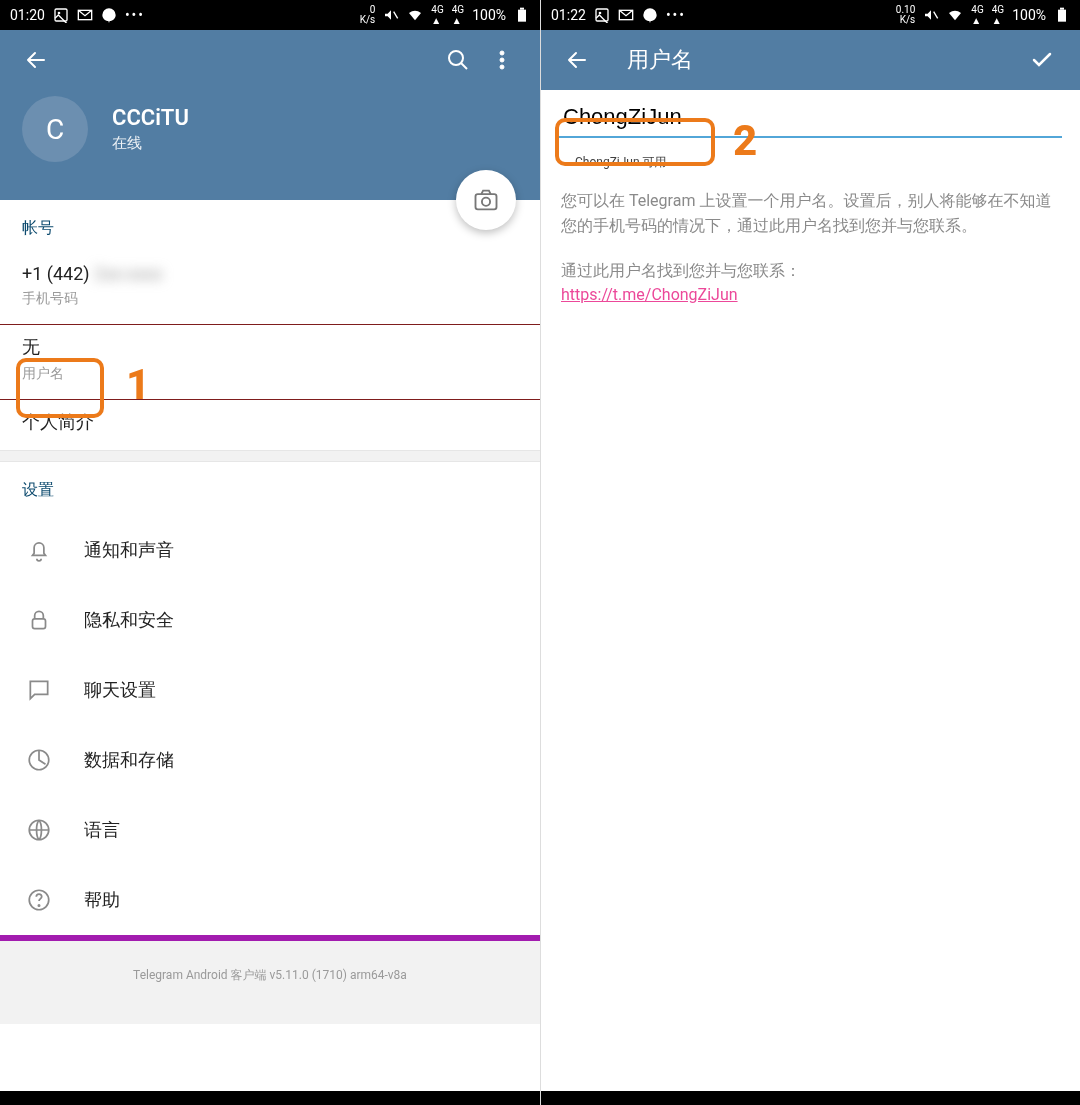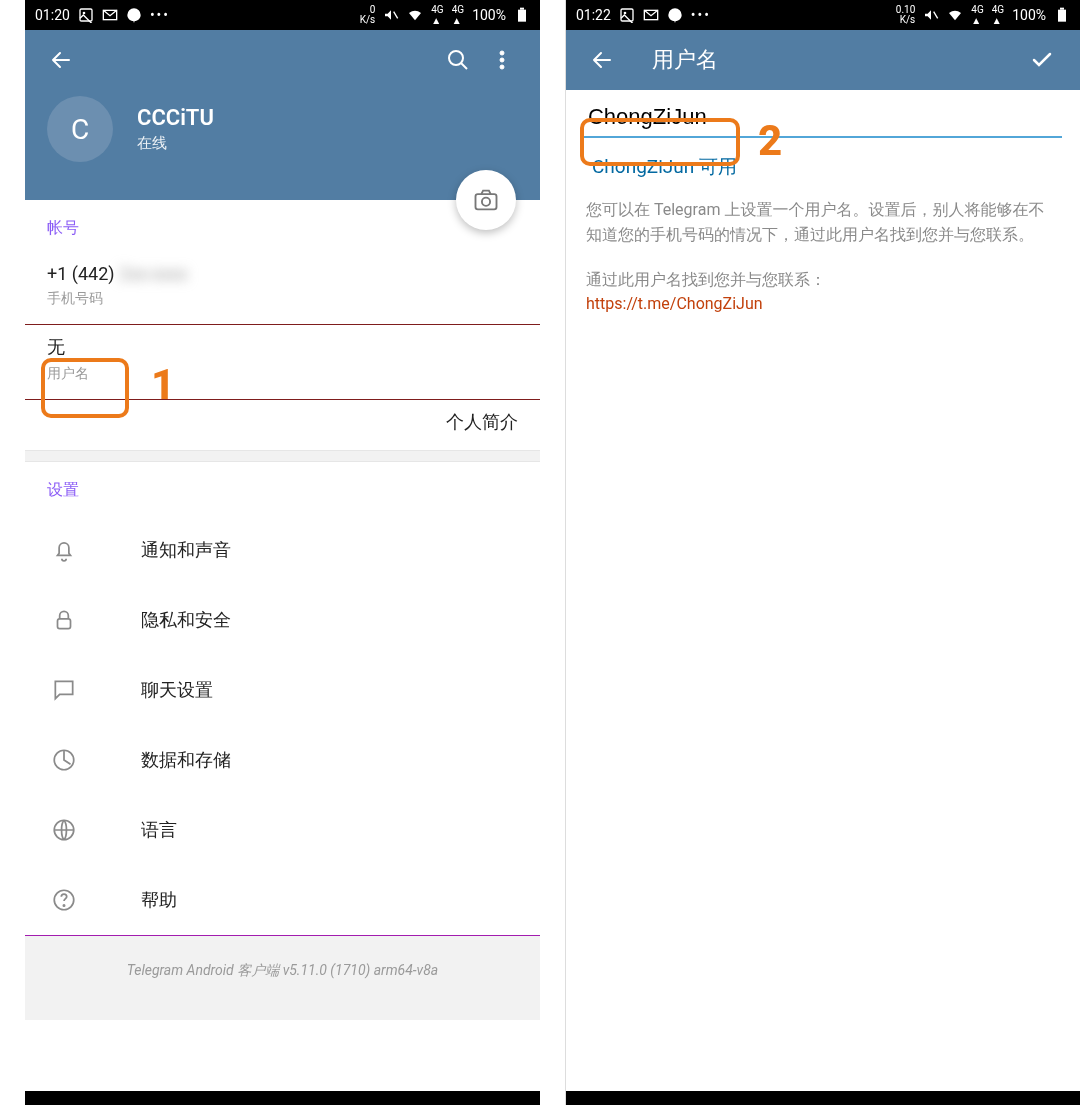--- a/index.html
+++ b/index.html
@@ -3,21 +3,21 @@
 <meta charset="utf-8">
 <style>
   * { box-sizing: border-box; margin: 0; padding: 0; }
   body {
     font-family: -apple-system, BlinkMacSystemFont, "Segoe UI", Roboto, "Helvetica Neue", Arial, "Microsoft YaHei", sans-serif;
     background: #fff;
     width: 1080px;
     height: 1105px;
     display: flex;
   }
-  .phone { width: 540px; height: 100%; display: flex; flex-direction: column; background:#fff; position:relative;margin-left:25px; }
+  .phone { width: 540px; height: 100%; display: flex; flex-direction: column; background:#fff; position:relative; }
   .phone + .phone { border-left: 1px solid #ddd; }
 
   
   .statusbar { height: 30px; background:#000; color:#fff; display:flex; align-items:center; justify-content:space-between; padding:0 10px; font-size:14px; }
   .statusbar .left, .statusbar .right { display:flex; align-items:center; gap:8px; }
   .statusbar .speed { font-size:10px; line-height:10px; text-align:right; }
   .statusbar .speed span{display:block;}
   .statusbar svg { width:16px; height:16px; fill:#fff; display:block;}
   .statusbar .dots{letter-spacing:2px;}
 
@@ -30,41 +30,41 @@
   .appbar-iconbtn { width:44px; height:44px; display:flex; align-items:center; justify-content:center; }
   .profile-header { background:#527da3; color:#fff; padding: 6px 16px 38px 22px; display:flex; align-items:center; position:relative;}
   .avatar { width:66px; height:66px; border-radius:50%; background:#6c8fb0; color:#fff; display:flex; align-items:center; justify-content:center; font-size:28px; font-weight:400; margin-right:24px;}
   .profile-name { font-size:22px; font-weight:600;text-align:right; }
   .profile-status { font-size:15px; opacity:0.9; margin-top:4px;}
   .fab { position:absolute; right:24px; bottom:-30px; width:60px; height:60px; border-radius:50%; background:#fff; box-shadow:0 3px 8px rgba(0,0,0,0.25); display:flex; align-items:center; justify-content:center; }
   .fab svg{width:28px;height:28px;stroke:#777;fill:none;stroke-width:1.6;}
 
   
   .content { flex:1; overflow:hidden; background:#fff;}
-  .section-title { color:#8b5cf6; font-size:16px; font-weight:500; padding:18px 22px 14px; }
+  .section-title { color:#0c4a6e; font-size:16px; font-weight:500; padding:18px 22px 14px; }
   .list-item { padding:10px 22px 16px; border-bottom:1px solid #7f1d1d; }
   .list-item .primary { font-size:18px; color:#222; }
   .list-item .secondary { font-size:14px; color:#9a9a9a; margin-top:6px; }
   .divider-space { height:12px; background:#f2f2f2; border-top:1px solid #e6e6e6; border-bottom:1px solid #e6e6e6;}
-  .setting-row { display:flex; align-items:center; padding:18px 22px;gap:32px; }
+  .setting-row { display:flex; align-items:center; padding:18px 22px; }
   .setting-row .s-icon{width:34px;height:34px;display:flex;align-items:center;justify-content:center;margin-right:28px;}
   .setting-row .s-icon svg{width:26px;height:26px;stroke:#8a8a8a;fill:none;stroke-width:1.6;}
   .setting-row .label{font-size:18px;color:#222;}
-  .footer-version { background:#f2f2f2; color:#9a9a9a; font-size:14px; padding:26px 0 40px; text-align:center; border-top:1px solid #a21caf;font-style:italic;}
+  .footer-version { background:#f2f2f2; color:#9a9a9a; font-size:12px; padding:26px 0 40px; text-align:center; border-top:6px solid #a21caf;}
 
   
   .anno-box { position:absolute; border:4px solid #ec7a1a; border-radius:10px; pointer-events:none;}
   .anno-num { position:absolute; color:#ec7a1a; font-size:42px; font-weight:800; pointer-events:none;}
 
   
   .input-wrap { padding:8px 18px 0; position:relative;}
   .username-input { border:none; outline:none; font-size:22px; color:#000; width:100%; padding:6px 4px; border-bottom:2px solid #52a6d8; background:transparent;}
-  .avail { color:#0369a1; font-size:19px; padding:16px 26px 10px;}
+  .avail { color:#404040; font-size:12px; padding:16px 34px 10px;}
   .desc { color:#8a8a8a; font-size:16px; padding:8px 20px 0; line-height:1.55;}
-  .desc .link{color:#c2410c;}
+  .desc .link{color:#ec4899;text-decoration:underline;}
 
   
   .navbar { position:absolute; bottom:0; left:0; right:0; height:14px; background:#000;}
 
   .blurred { filter: blur(6px); color:#999; display:inline-block;}
 </style>
 </head>
 <body>
 
 <div class="phone">
@@ -154,21 +154,21 @@
     <div class="list-item">
       <div class="primary"><span>+1 (442) </span><span class="blurred">2xx-xxxx</span></div>
       <div class="secondary">手机号码</div>
     </div>
 
     <div class="list-item">
       <div class="primary">无</div>
       <div class="secondary">用户名</div>
     </div>
 
-    <div class="list-item" style="border-bottom:none;text-align:right;">
+    <div class="list-item" style="border-bottom:none;">
       <div class="primary">个人简介</div>
     </div>
 
     <div class="divider-space"></div>
 
     <div class="section-title">设置</div>
 
     <div class="setting-row">
       <div class="s-icon">
           <svg viewBox="0 0 24 24">

